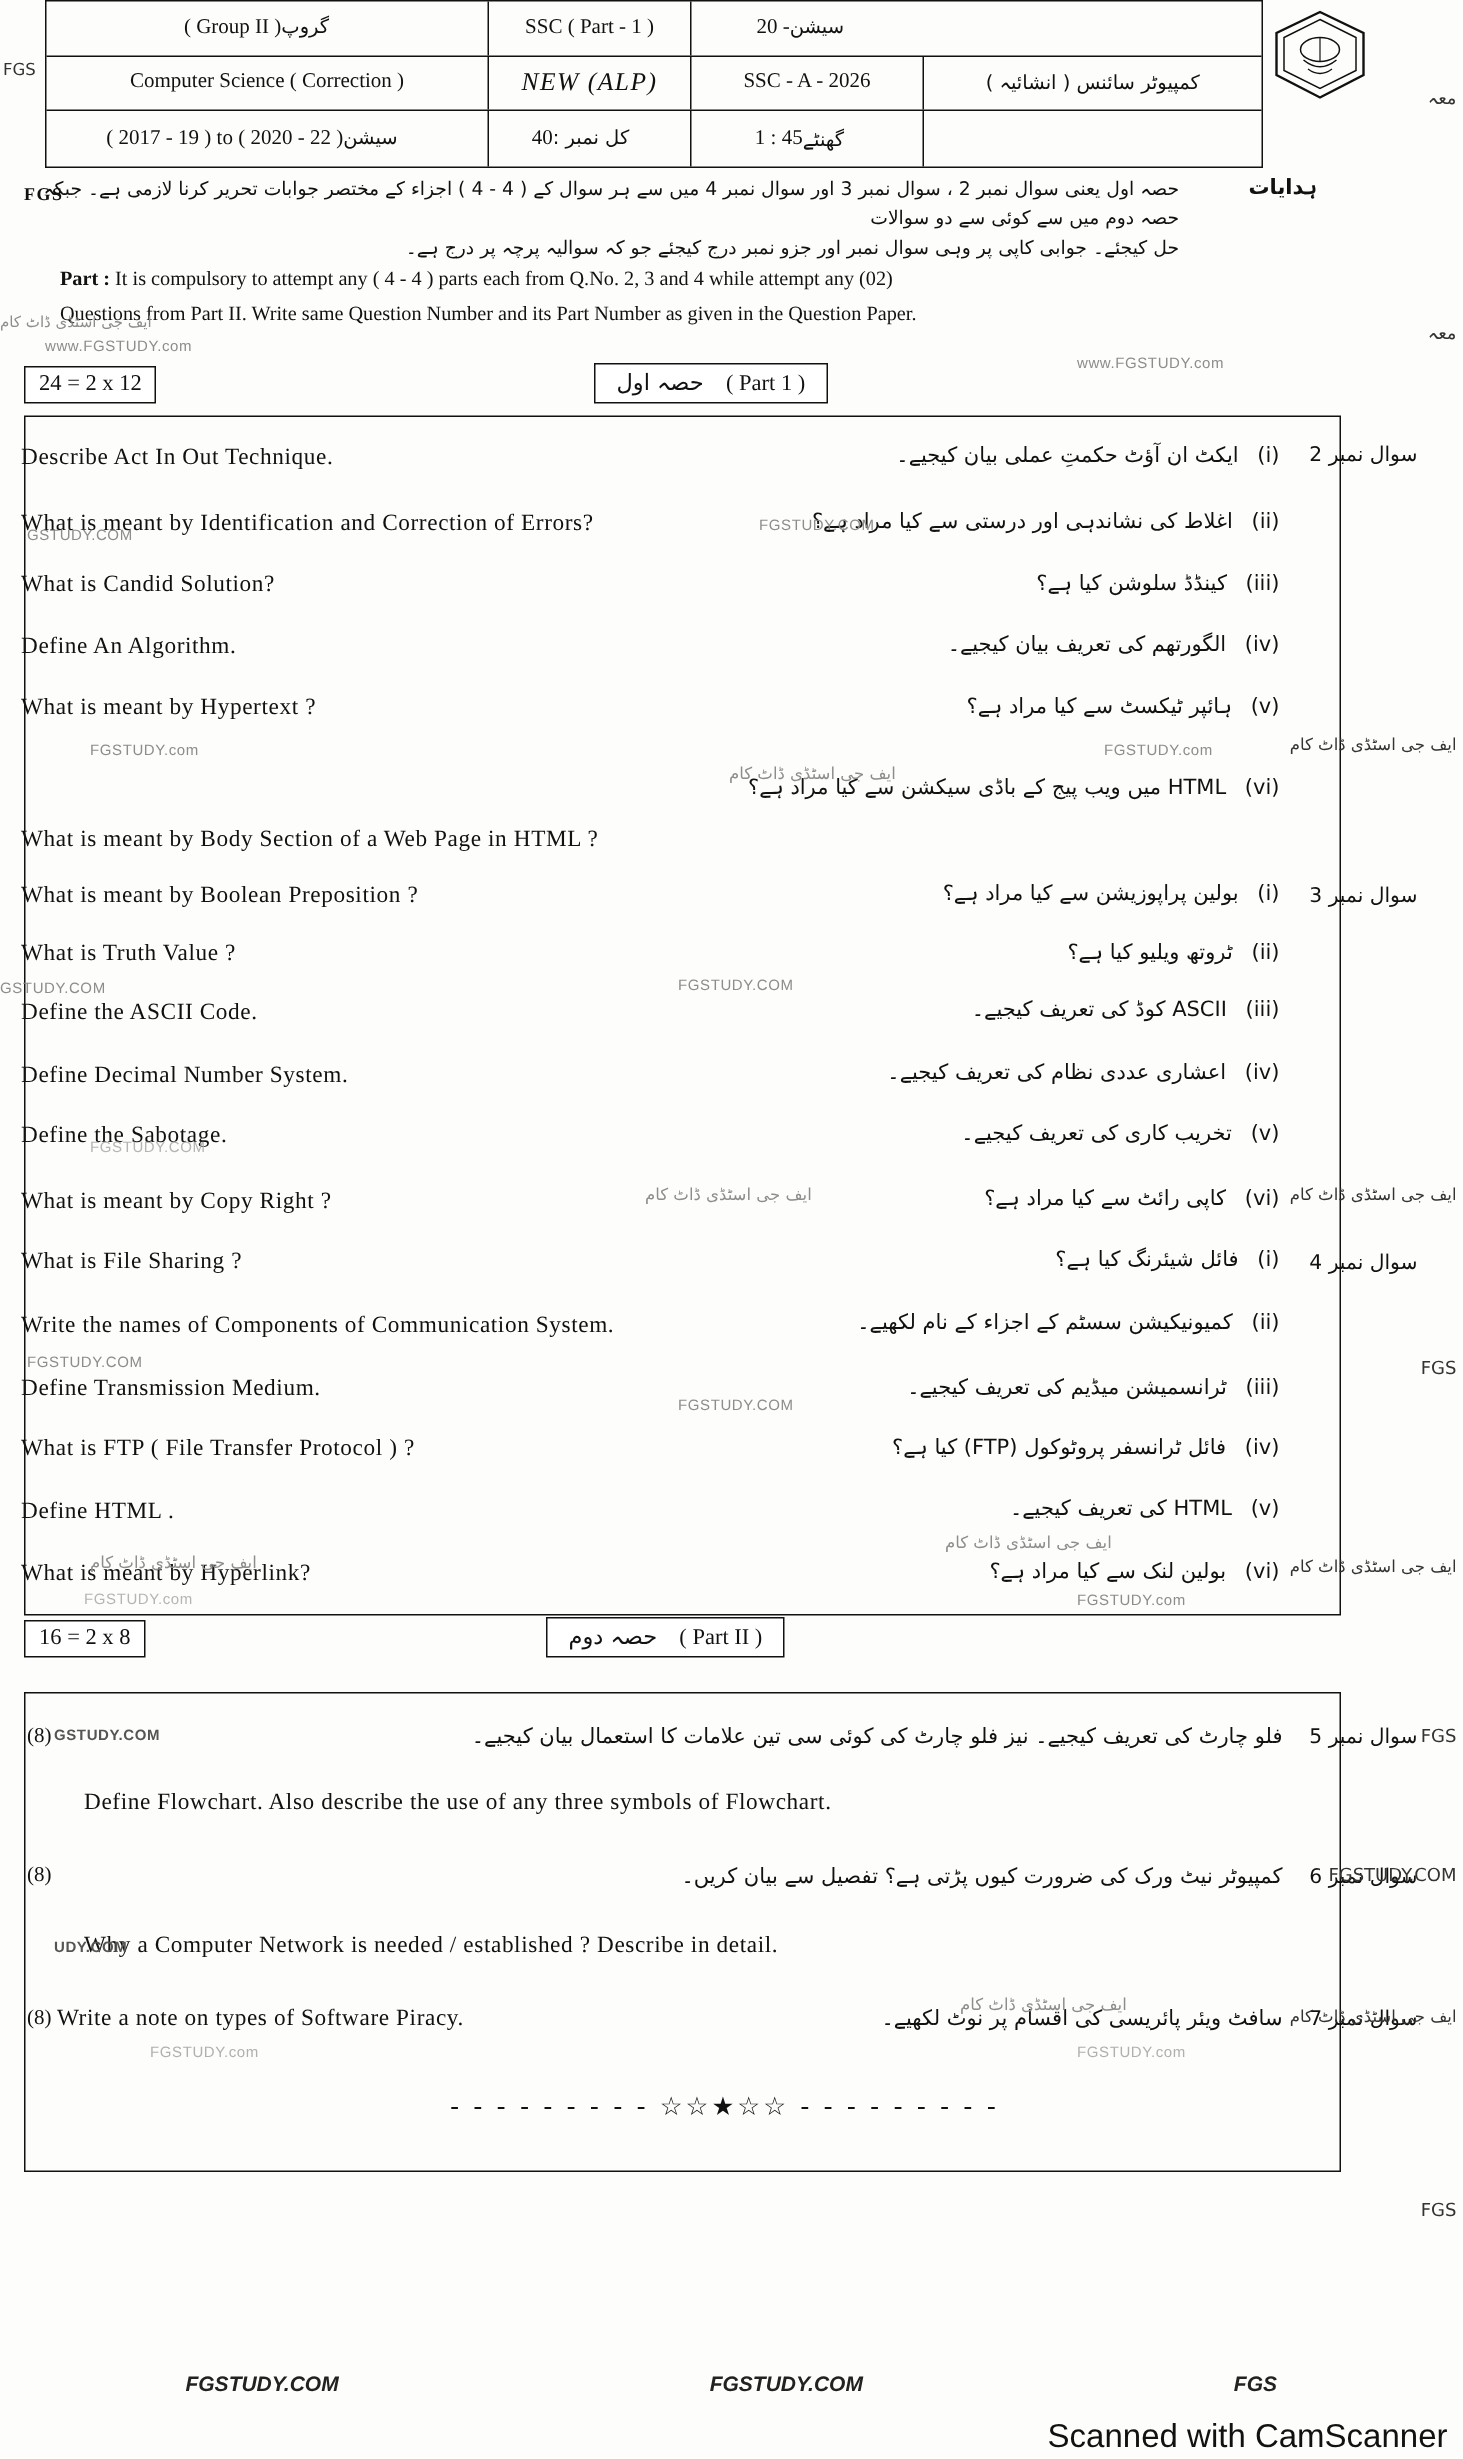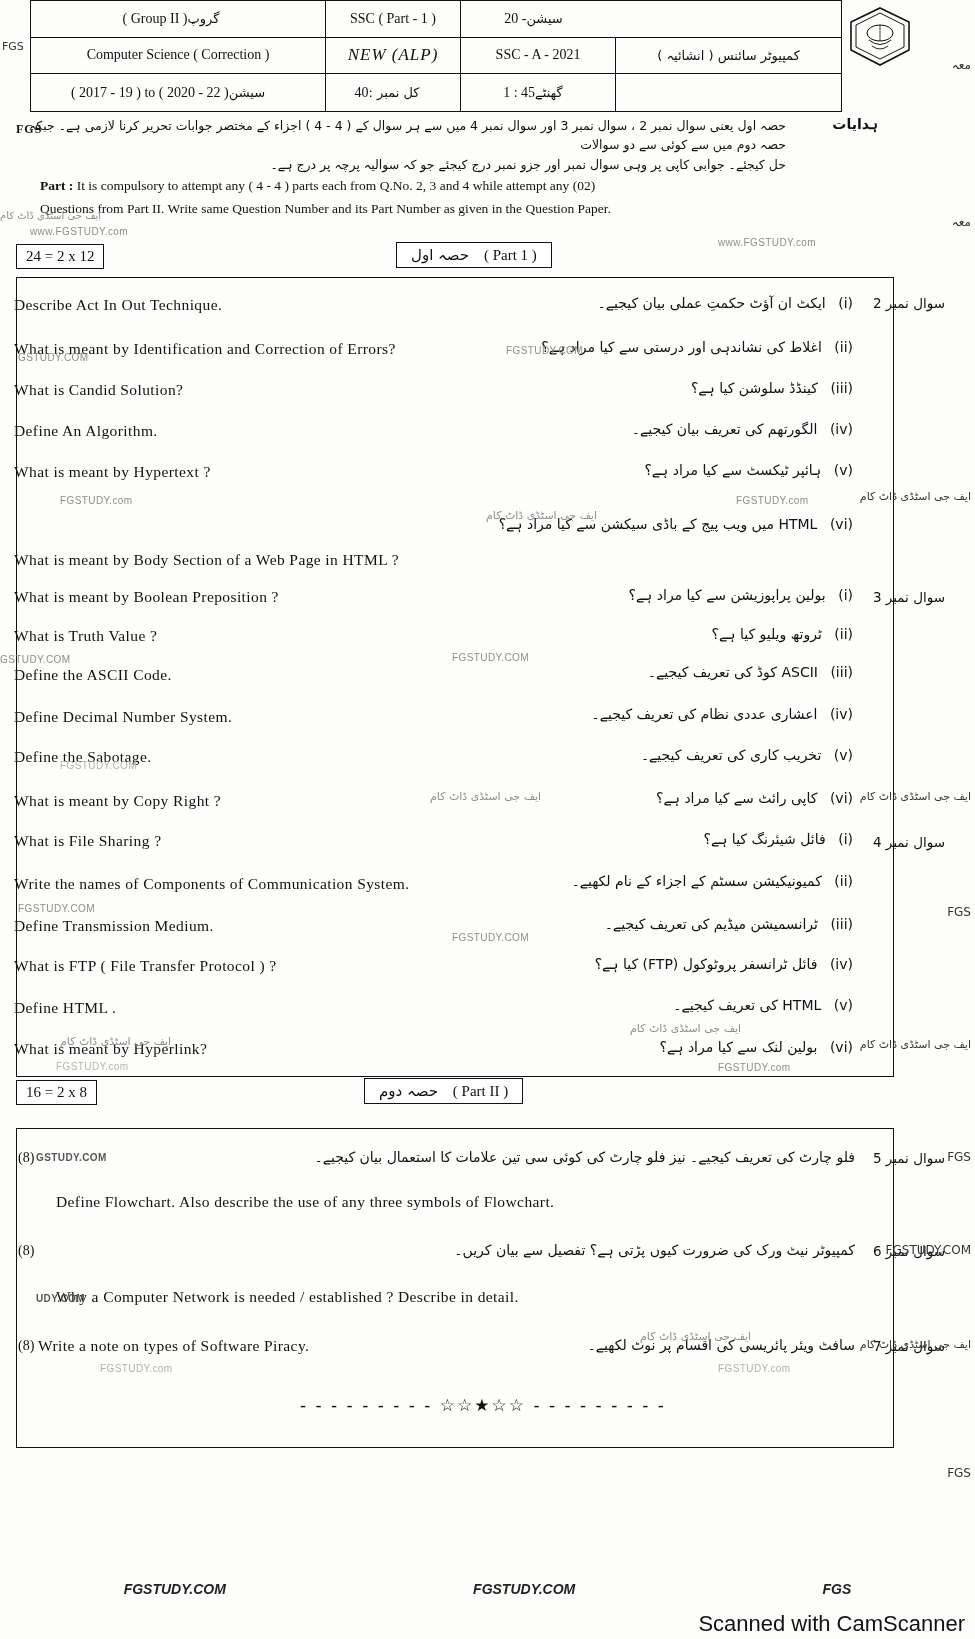--- a/index.html
+++ b/index.html
@@ -120,21 +120,21 @@
       </div>
       <div class="cell c2">SSC ( Part - 1 )</div>
       <div class="cell c3">
         <span>20 -</span>
         <span class="urdu" style="margin-right:10px;">سیشن</span>
       </div>
     </div>
     <div class="row">
       <div class="cell c1">Computer Science ( Correction )</div>
       <div class="cell c2 hand">NEW (ALP)</div>
-      <div class="cell c3">SSC - A - 2021</div>
+      <div class="cell c3">SSC - A - 2026</div>
       <div class="cell c4 urdu">کمپیوٹر سائنس ( انشائیہ )</div>
     </div>
     <div class="row">
       <div class="cell c1">
         <span>( 2017 - 19 ) to ( 2020 - 22 )</span>
         <span class="urdu" style="margin-right:20px;">سیشن</span>
       </div>
       <div class="cell c2">
         <span>40</span>
         <span class="urdu" style="margin-right:12px;">کل نمبر :</span>

